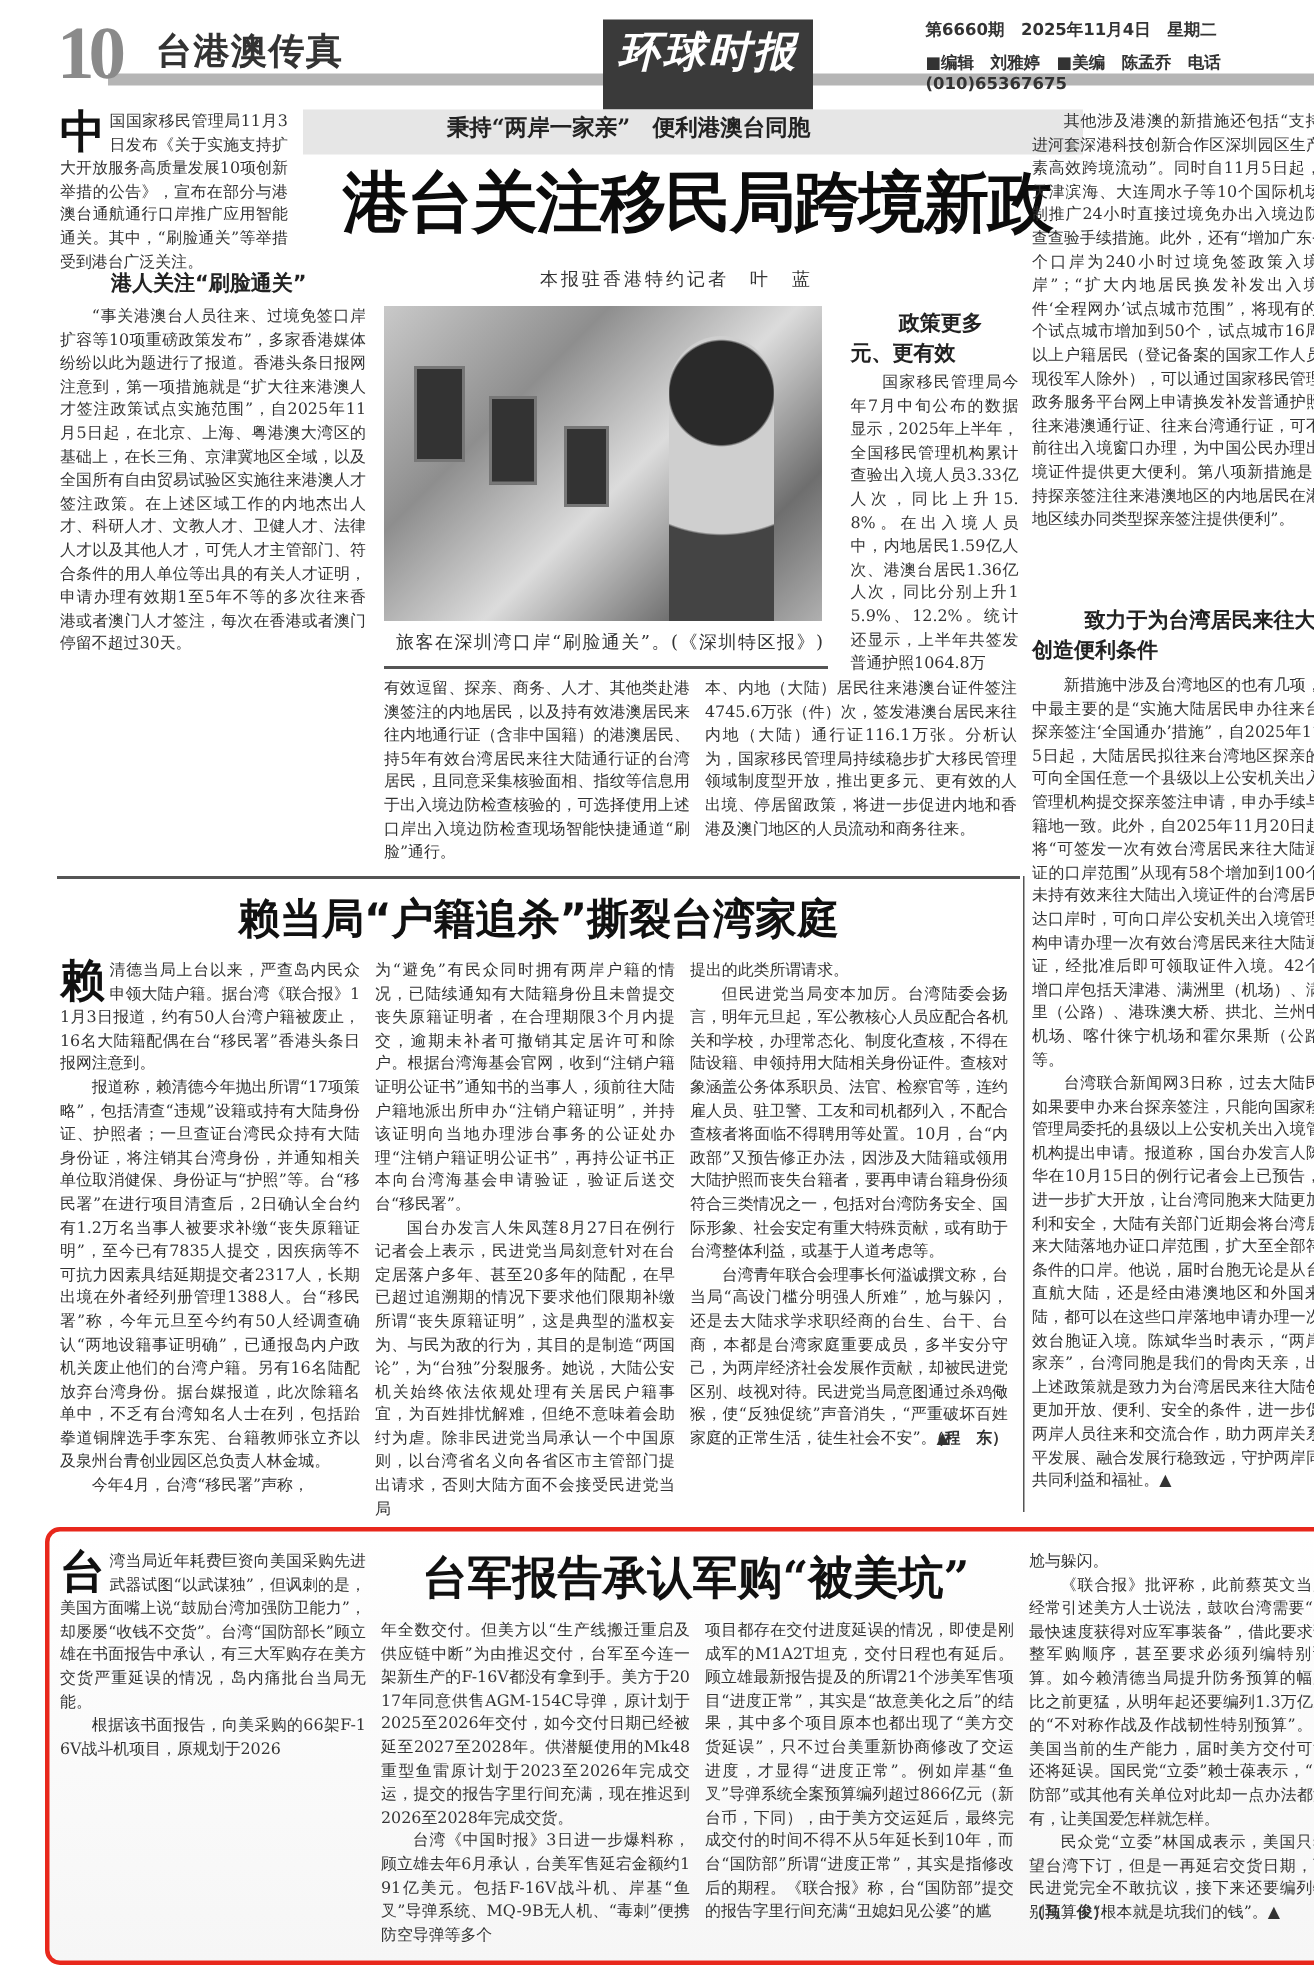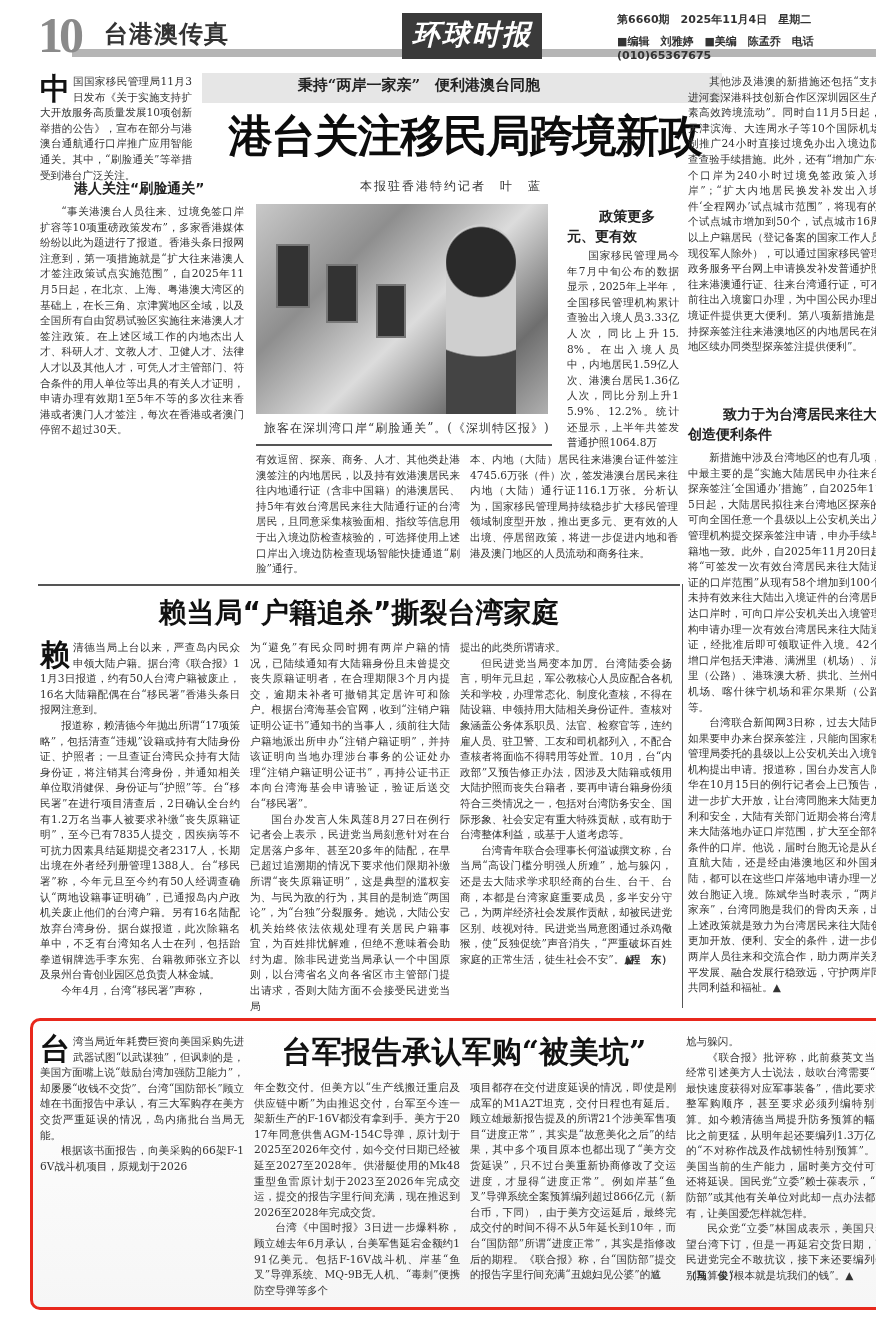--- a/index.html
+++ b/index.html
@@ -6,21 +6,21 @@
   body{width:876px;height:1318px;position:relative;overflow:hidden;font-family:"DejaVu Serif","Liberation Serif",serif;color:#2a2a2a;}
   .abs{position:absolute;margin-left:24px;}
   .txt{font-size:10.6px;line-height:15.6px;text-align:justify;color:#333;word-break:break-all;}
   .txt p{margin:0;text-indent:2em;}
   .txt p.noind{text-indent:0;}
   .sans{font-family:"DejaVu Sans","Liberation Sans",sans-serif;}
   
   .pnum{left:14px;top:10px;font-size:50px;line-height:50px;color:#8a8a8a;font-family:"Liberation Serif",serif;font-weight:bold;letter-spacing:-4px;}
   .ptitle{left:80px;top:18px;font-size:24px;font-weight:bold;color:#333;letter-spacing:1px;}
   .hbar{left:48px;top:49px;width:828px;height:8px;background:#b5b5b5;}
-  .logo{left:378px;top:13px;width:140px;height:46px;background:#3a3a3a;color:#fff;font-size:28px;text-align:center;line-height:44px;font-weight:bold;letter-spacing:2px;font-family:"DejaVu Serif",serif;font-style:italic;}
+  .logo{left:378px;top:13px;width:140px;height:60px;background:#3a3a3a;color:#fff;font-size:28px;text-align:center;line-height:44px;font-weight:bold;letter-spacing:2px;font-family:"DejaVu Serif",serif;font-style:italic;}
   .meta1{left:593px;top:12px;font-size:11px;color:#333;font-weight:bold;}
   .meta2{left:593px;top:34px;font-size:11px;color:#333;font-weight:bold;}
   .dropcap{float:left;font-size:30px;line-height:30px;font-weight:bold;margin:0 3px 0 0;color:#111;font-family:"DejaVu Sans",sans-serif;}
   .subhead{font-family:"DejaVu Sans",sans-serif;font-weight:bold;color:#222;}
   .rule{background:#555;height:1.5px;}
   .vrule{background:#555;width:1px;}
   .photo{background:linear-gradient(135deg,#c9c9c9 0%,#8e8e8e 30%,#dcdcdc 55%,#6e6e6e 80%,#b0b0b0 100%);overflow:hidden;}
   .redbox{left:6px;top:1018px;width:864px;height:292px;border:3px solid #e8281c;border-radius:10px;box-sizing:border-box;background:linear-gradient(#fff,#f6f6f6);}
 </style>
 </head>

